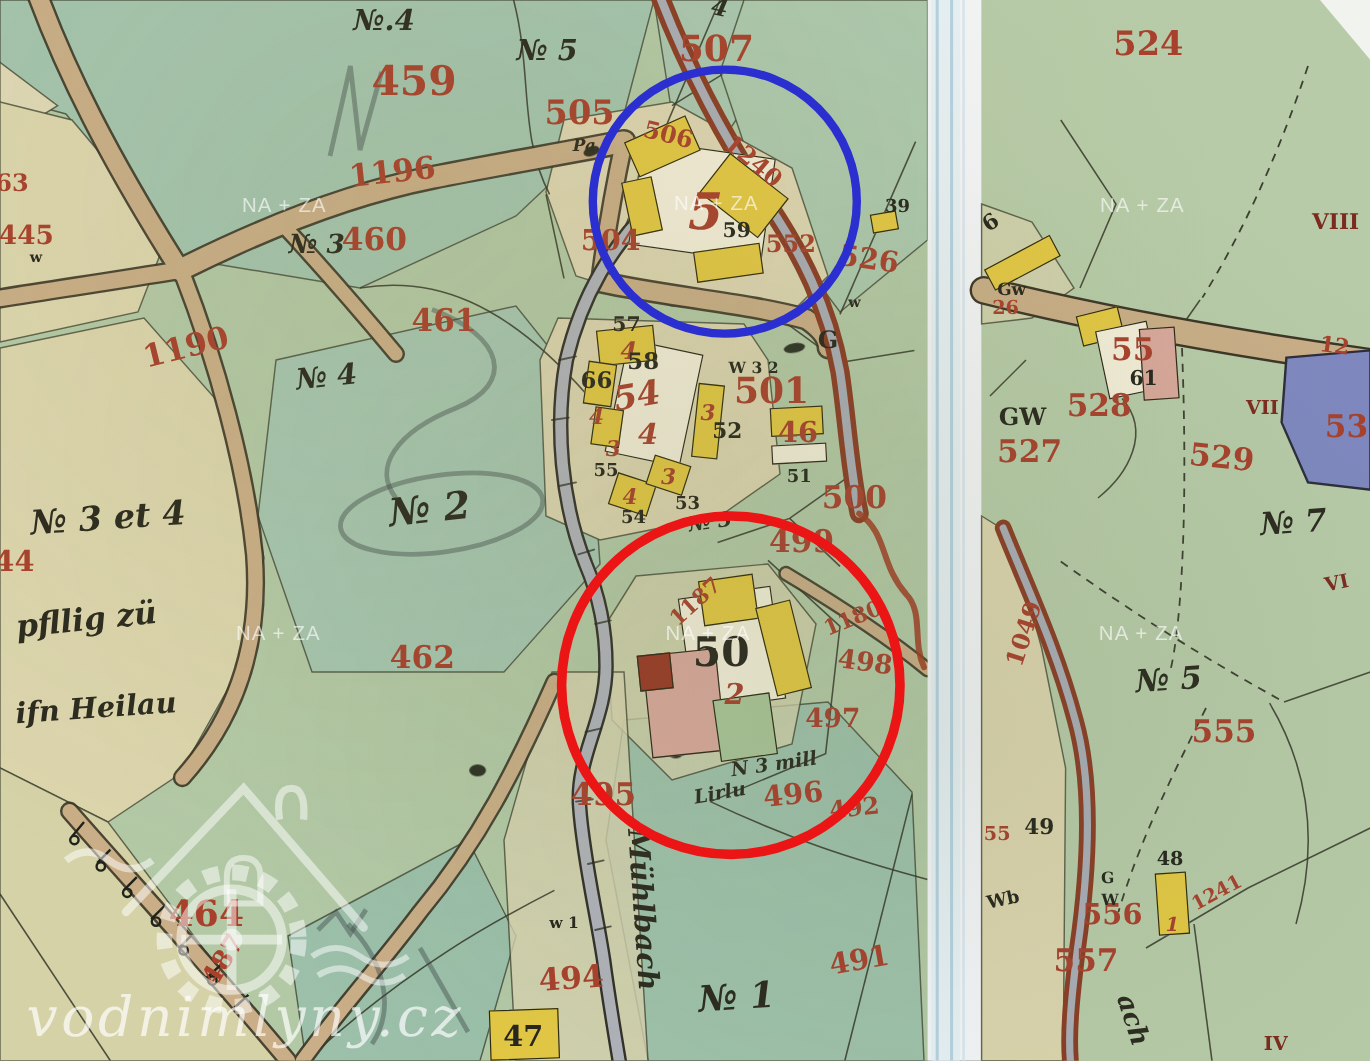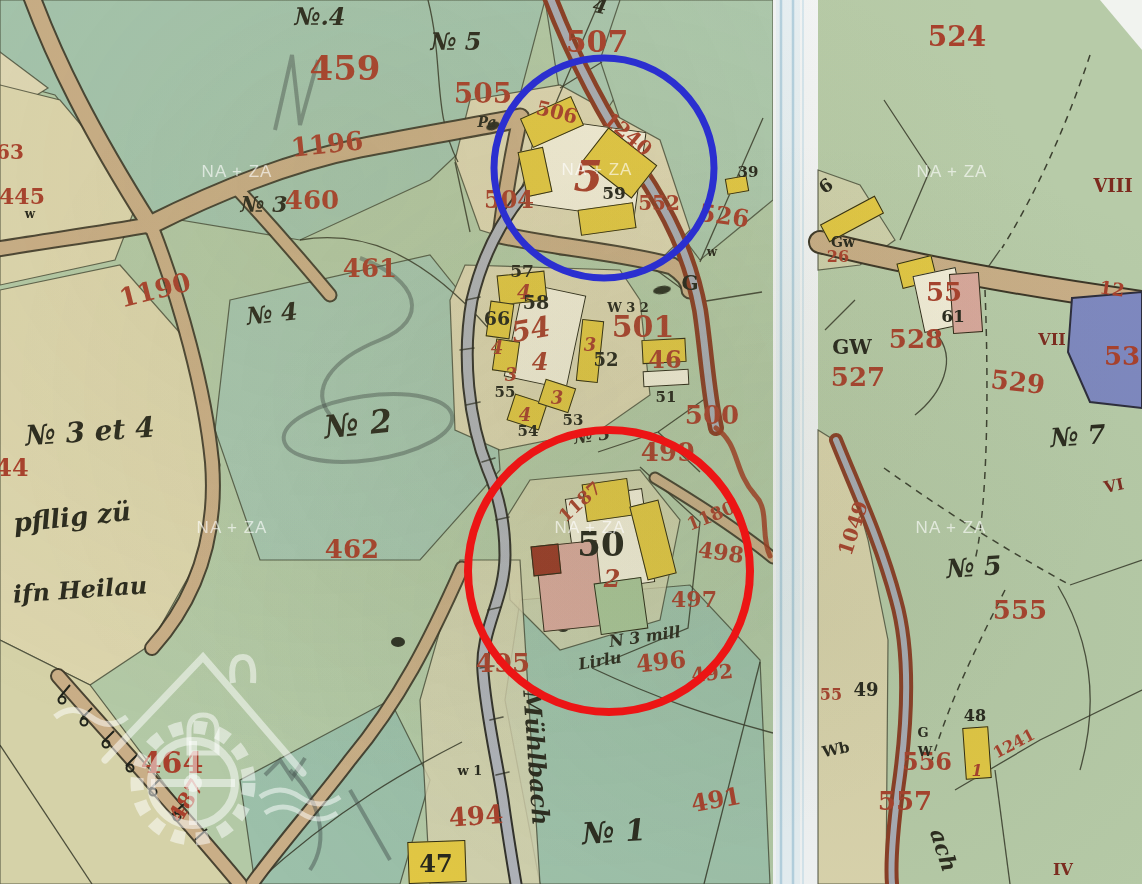--- a/index.html
+++ b/index.html
@@ -339,13 +339,14 @@
 
   <div class="layer" id="wm-layer">
       <div class="wm" style="left: 237px; top: 172px;">NA + ZA</div>
       <div class="wm" style="left: 597px; top: 170px;">NA + ZA</div>
       <div class="wm" style="left: 952px; top: 172px;">NA + ZA</div>
       <div class="wm" style="left: 232px; top: 528px;">NA + ZA</div>
       <div class="wm" style="left: 590px; top: 528px;">NA + ZA</div>
       <div class="wm" style="left: 951px; top: 528px;">NA + ZA</div>
     </div>
 
+  <div id="logo-text">vodnimlyny.cz</div>
 </div>
 
 </body></html>

